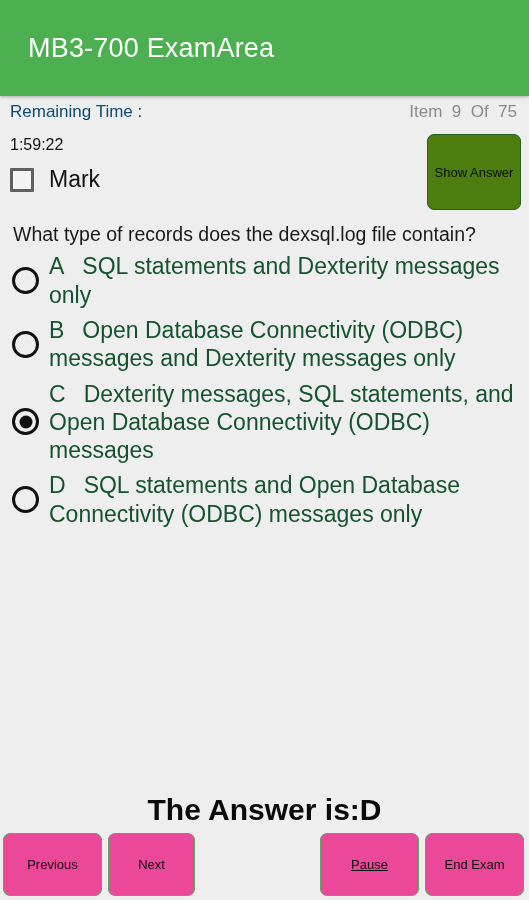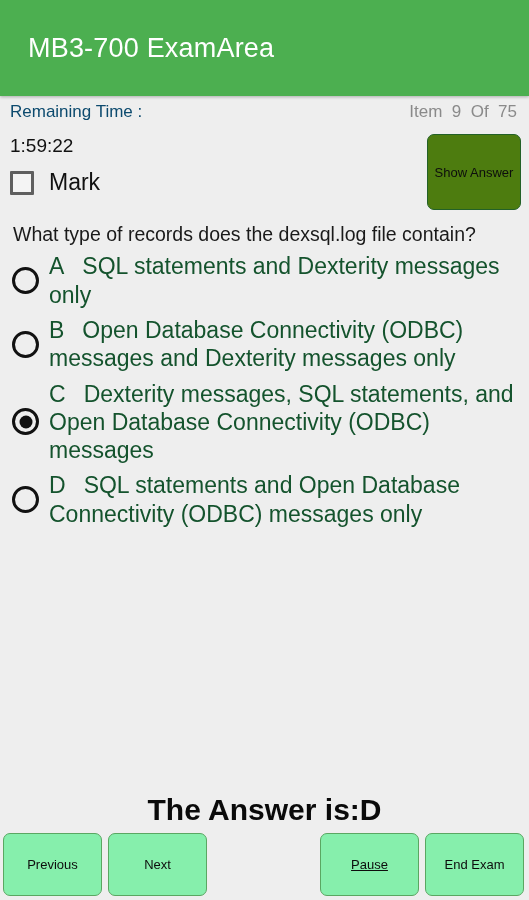--- a/index.html
+++ b/index.html
@@ -54,21 +54,21 @@
   }
 
   
   .meta-block {
     position: relative;
     height: 92px;
     padding: 0 10px;
     box-sizing: border-box;
   }
   .timer {
-    font-size: 19px;
+    font-size: 16px;
     color: #111111;
     padding-top: 8px;
     line-height: 1.1;
   }
   .mark-row {
     display: flex;
     align-items: center;
     margin-top: 14px;
   }
   .checkbox {
@@ -170,33 +170,33 @@
     left: 0;
     bottom: 0;
     width: 529px;
     height: 72px;
     display: flex;
     align-items: center;
     box-sizing: border-box;
   }
   .nav-btn {
     height: 63px;
-    background: #86efac;
+    background: #ec4899;
     border: 1px solid #5aa762;
     border-radius: 7px;
     color: #0d0d0d;
     font-size: 13px;
     display: flex;
     align-items: center;
     justify-content: center;
     cursor: pointer;
     box-sizing: border-box;
   }
   .btn-previous { position: absolute; left: 3px;   width: 99px; }
-  .btn-next     { position: absolute; left: 108px; width: 99px; }
+  .btn-next     { position: absolute; left: 108px; width: 87px; }
   .btn-pause    { position: absolute; left: 320px; width: 99px; text-decoration: underline; }
   .btn-endexam  { position: absolute; left: 425px; width: 99px; }
 </style>
 </head>
 <body>
 
 <div class="appbar">
   <div class="appbar-title">MB3-700 ExamArea</div>
 </div>
 

